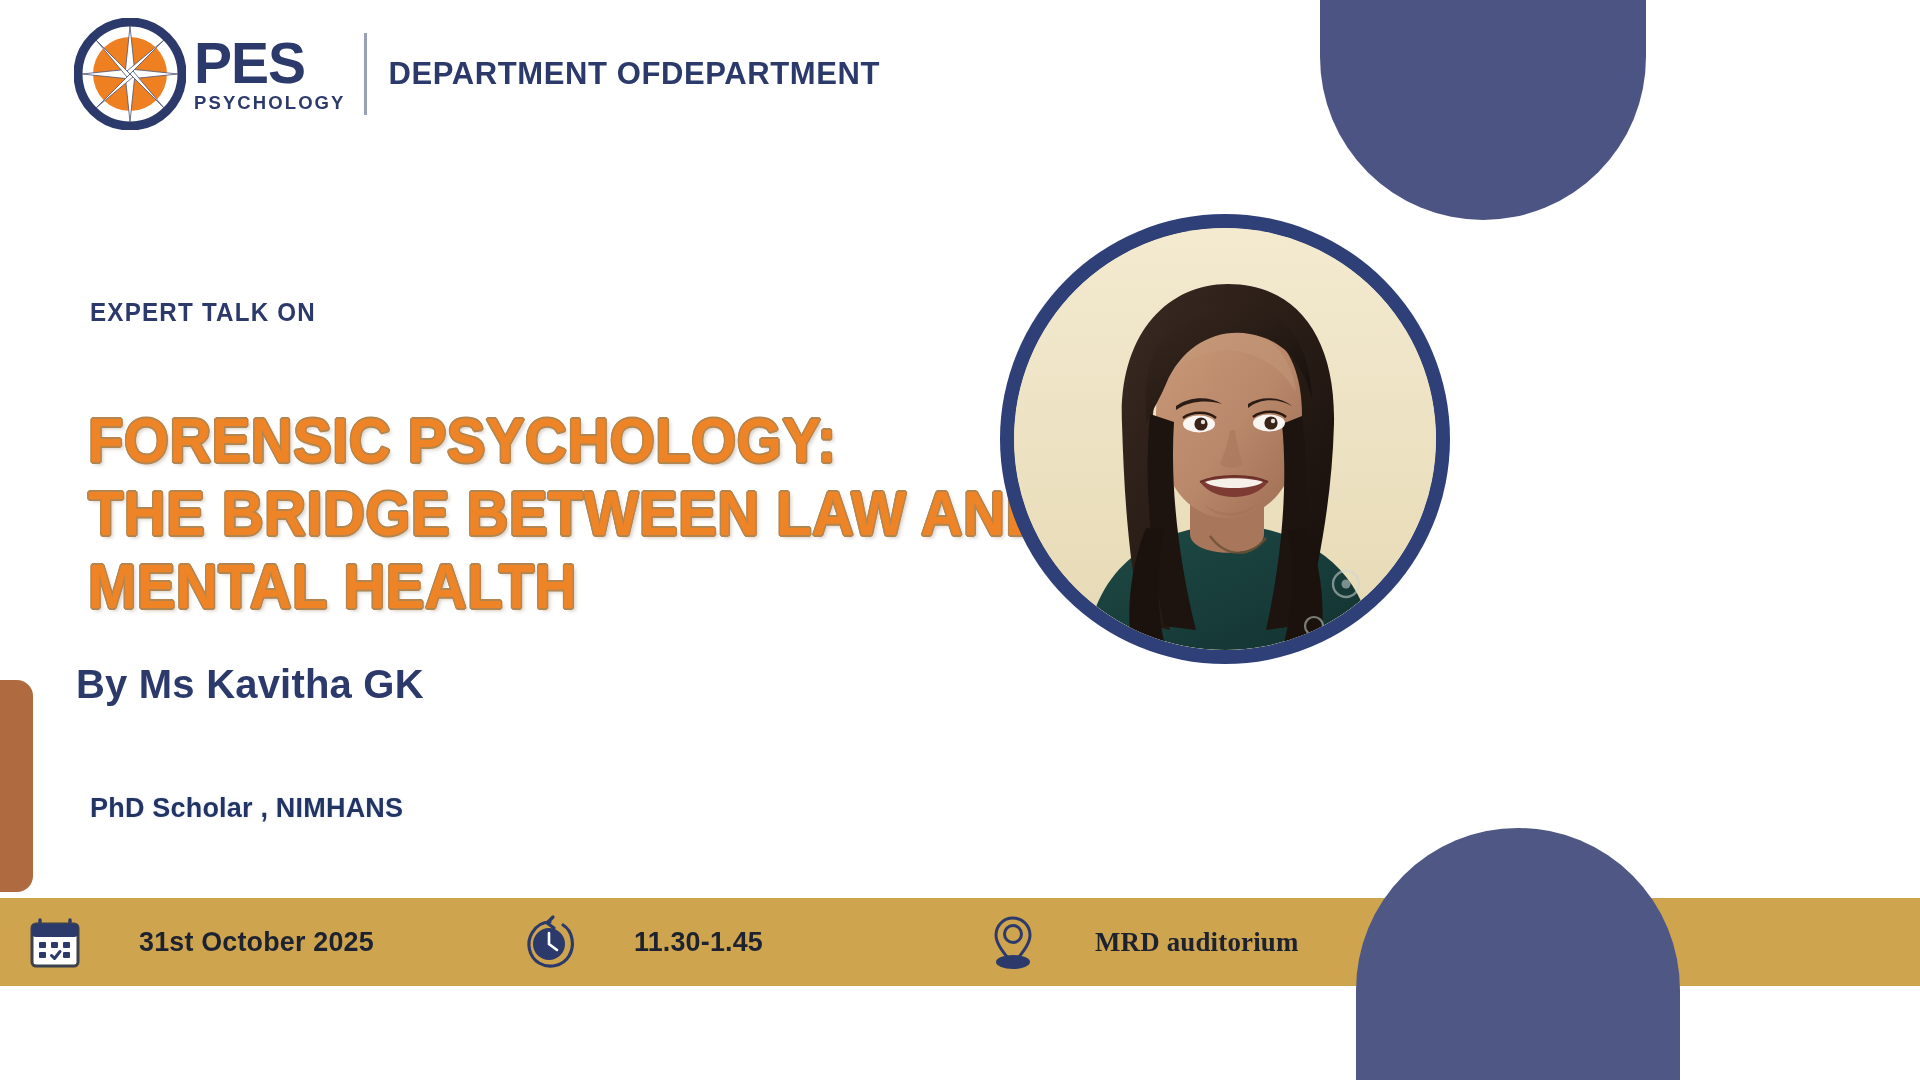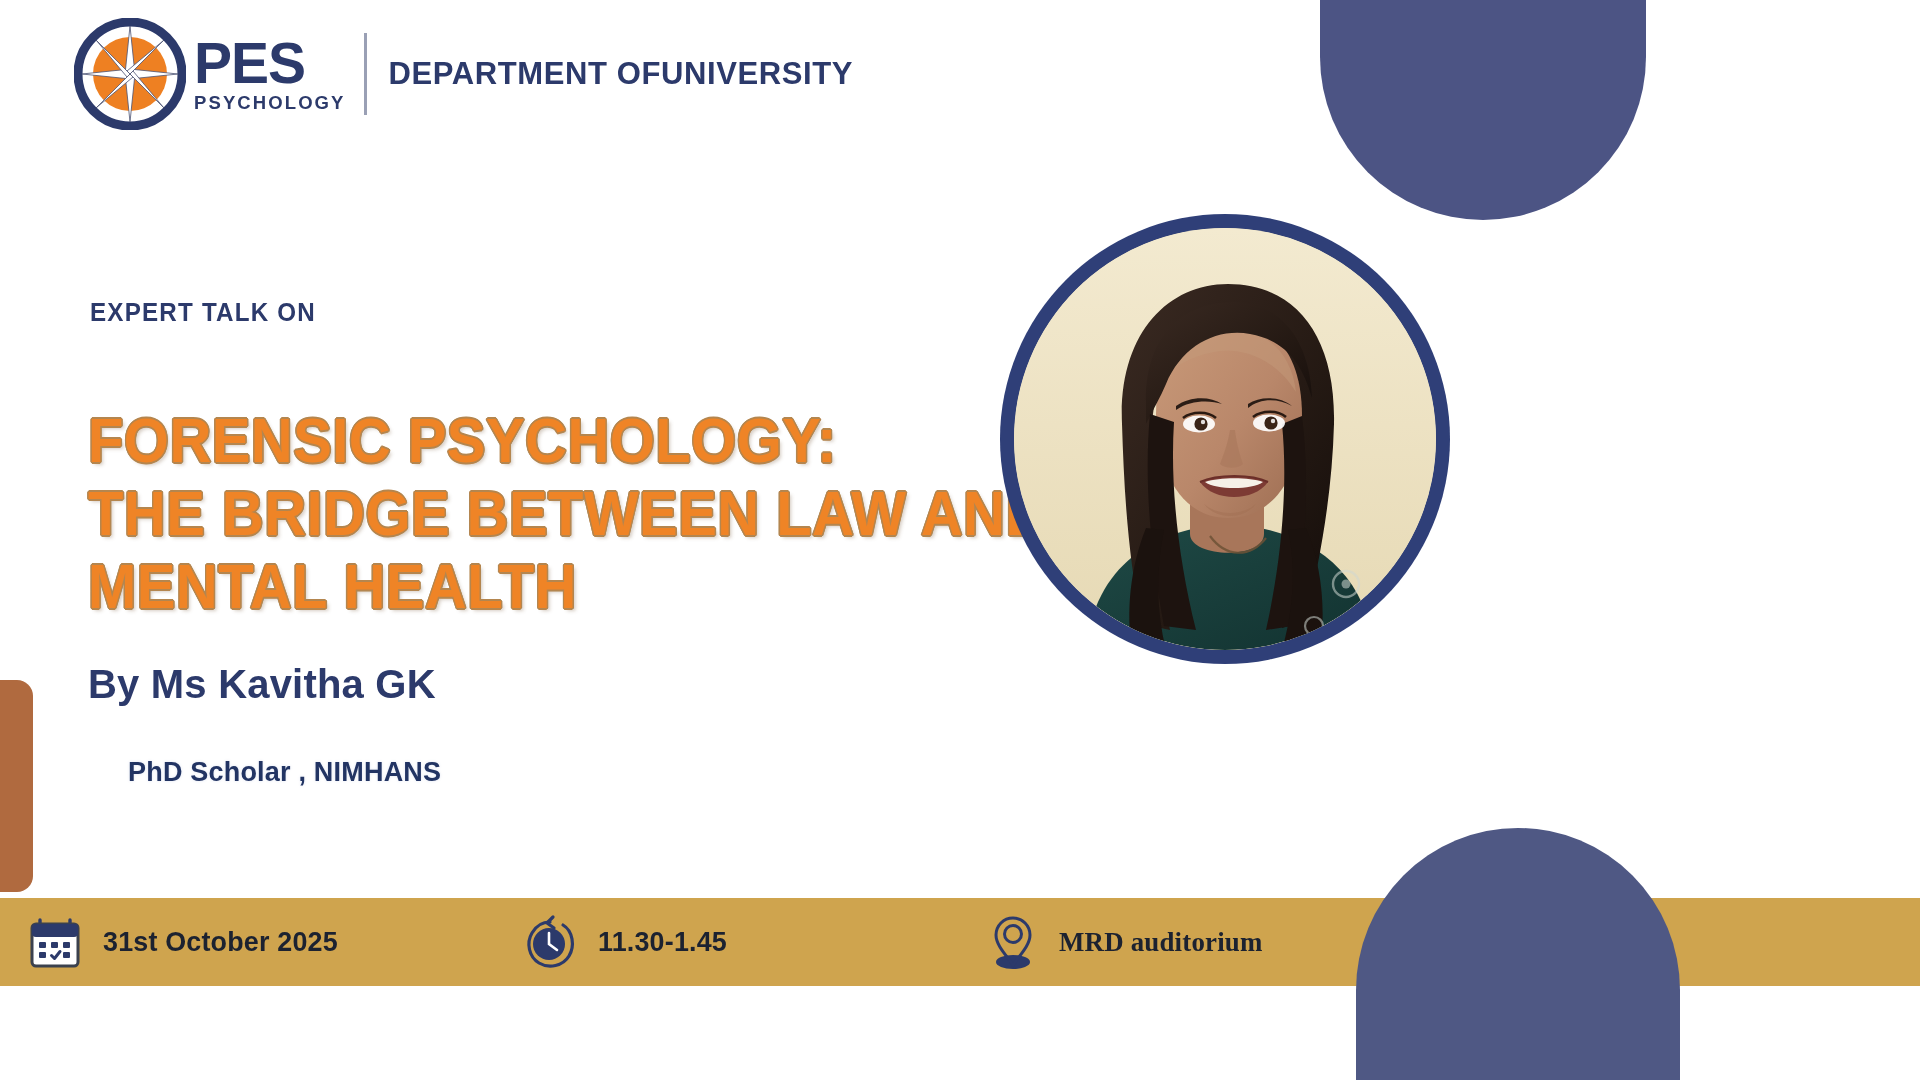--- a/index.html
+++ b/index.html
@@ -124,37 +124,36 @@
     white-space:nowrap;
     text-shadow:
       1.6px 0 0 #b4864f, -1.6px 0 0 #b4864f,
       0 1.6px 0 #b4864f, 0 -1.6px 0 #b4864f,
       1.2px 1.2px 0 #b4864f, -1.2px 1.2px 0 #b4864f,
       1.2px -1.2px 0 #b4864f, -1.2px -1.2px 0 #b4864f,
       3px 3px 4px rgba(120,90,60,0.30);
   }
   .byline{
     position:absolute;
-    left:88px; top:662px;
+    left:76px; top:662px;
     font-size:40px;
     font-weight:bold;
     letter-spacing:0.2px;
     color:#2c3a6b;
     z-index:4;
   }
   .affiliation{
     position:absolute;
-    left:90px; top:757px;
+    left:90px; top:793px;
     font-size:27px;
     font-weight:bold;
     letter-spacing:0.2px;
     color:#223463;
     z-index:4;
     text-shadow:0 0 3px rgba(220,225,240,0.9);
-    margin-left:38px;
   }
 
   
   .photo-wrap{
     position:absolute;
     left:1000px; top:214px;
     width:450px; height:450px;
     border-radius:50%;
     background:#2f3f78;
     padding:0;
@@ -178,20 +177,21 @@
     width:1920px; height:88px;
     background:#cfa44e;
     z-index:5;
     display:flex;
     align-items:center;
   }
   .info-item{
     display:flex;
     align-items:center;
     position:absolute;
+    gap:36px;
   }
   .info-item .ico{
     display:flex;align-items:center;justify-content:center;
     flex:0 0 auto;
   }
   .info-item .txt{
     margin-left:21px;
     font-size:28px;
     font-weight:bold;
     letter-spacing:0.2px;
@@ -229,21 +229,21 @@
         </g>
       </svg>
     </div>
     <div class="logo-words">
       <div class="logo-pes">PES</div>
       <div class="logo-univ">PSYCHOLOGY</div>
     </div>
     <div class="logo-divider"></div>
     <div class="dept-lines">
       <span>DEPARTMENT OF</span>
-      <span>UNIVERSITY</span>
+      <span>DEPARTMENT</span>
     </div>
   </div>
 
   <div class="eyebrow">EXPERT TALK ON</div>
 
   <div class="headline">
     <span class="hl">FORENSIC PSYCHOLOGY:</span>
     <span class="hl">THE BRIDGE BETWEEN LAW AND</span>
     <span class="hl">MENTAL HEALTH</span>
   </div>

